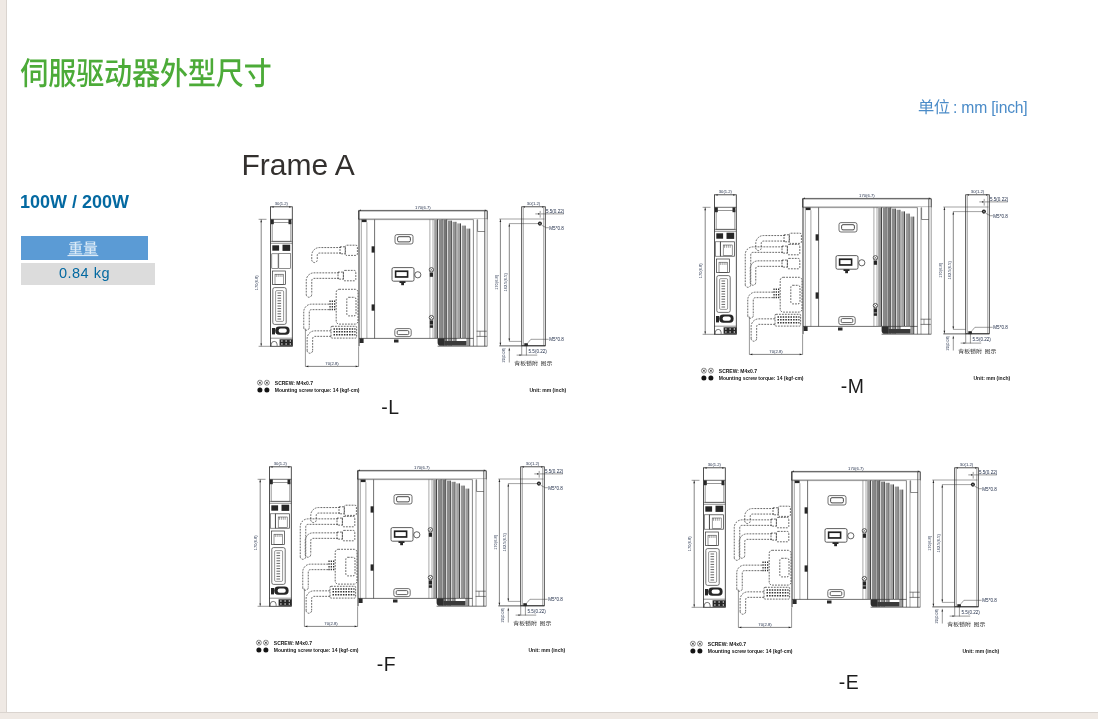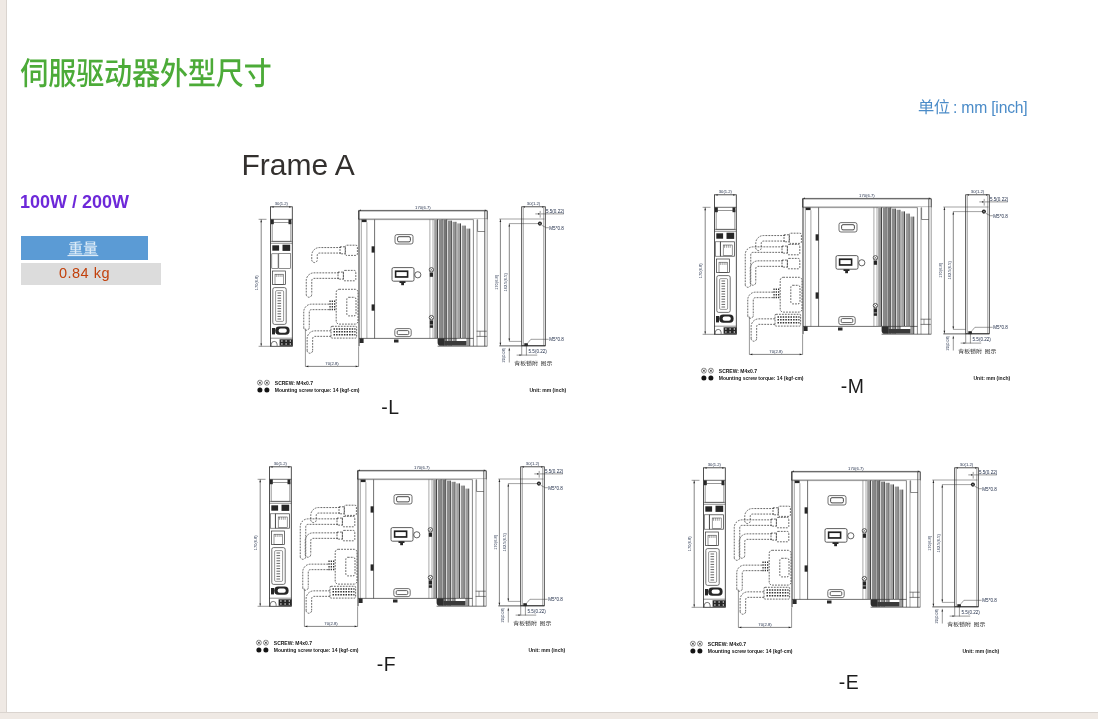--- a/index.html
+++ b/index.html
@@ -21,30 +21,30 @@
     </g>
   </svg>
 <svg class="abs" style="left:900px;top:90px" width="198" height="40" viewBox="900 90 198 40">
     <g fill="#4a8bc8">
       <path transform="translate(917.90,112.90) scale(0.016400,-0.016400)" d="M221 437H459V329H221ZM536 437H785V329H536ZM221 603H459V497H221ZM536 603H785V497H536ZM709 836C686 785 645 715 609 667H366L407 687C387 729 340 791 299 836L236 806C272 764 311 707 333 667H148V265H459V170H54V100H459V-79H536V100H949V170H536V265H861V667H693C725 709 760 761 790 809Z"></path>
       <path transform="translate(933.70,112.90) scale(0.016400,-0.016400)" d="M369 658V585H914V658ZM435 509C465 370 495 185 503 80L577 102C567 204 536 384 503 525ZM570 828C589 778 609 712 617 669L692 691C682 734 660 797 641 847ZM326 34V-38H955V34H748C785 168 826 365 853 519L774 532C756 382 716 169 678 34ZM286 836C230 684 136 534 38 437C51 420 73 381 81 363C115 398 148 439 180 484V-78H255V601C294 669 329 742 357 815Z"></path>
     </g>
     <text x="953.0" y="112.9" font-size="15.7" fill="#4a8bc8" letter-spacing="-0.2" font-family="Liberation Sans, sans-serif">: mm [inch]</text>
   </svg>
 <div class="abs" style="left:241.5px;top:147.9px;font-size:30px;font-weight:normal;color:#33302e">Frame A</div>
-<div class="abs" style="left:20px;top:192px;font-size:18px;font-weight:bold;color:#6d28d9">100W / 200W</div>
+<div class="abs" style="left:20px;top:192px;font-size:18px;font-weight:bold;color:#0369a1">100W / 200W</div>
 <div class="abs" style="left:21px;top:236px;width:127px;height:24px;background:#5b9bd5"></div>
 <svg class="abs" style="left:21px;top:236px" width="127" height="24" viewBox="21 236 127 24">
     <g fill="#dcebf7">
       <path transform="translate(68.20,253.60) scale(0.014800,-0.014800)" d="M156 540V226H448V167H124V94H448V22H49V-54H953V22H543V94H888V167H543V226H851V540H543V591H946V667H543V733C657 741 765 753 852 767L805 841C641 812 364 795 130 789C139 770 149 737 150 715C244 717 347 720 448 726V667H55V591H448V540ZM248 354H448V291H248ZM543 354H755V291H543ZM248 475H448V413H248ZM543 475H755V413H543Z"></path>
       <path transform="translate(83.00,253.60) scale(0.014800,-0.014800)" d="M266 666H728V619H266ZM266 761H728V715H266ZM175 813V568H823V813ZM49 530V461H953V530ZM246 270H453V223H246ZM545 270H757V223H545ZM246 368H453V321H246ZM545 368H757V321H545ZM46 11V-60H957V11H545V60H871V123H545V169H851V422H157V169H453V123H132V60H453V11Z"></path>
     </g>
     <rect x="67.5" y="255.0" width="30.8" height="1.1" fill="#dcebf7"></rect>
   </svg>
-<div class="abs" style="left:21px;top:262.5px;width:127px;height:22.5px;background:#dcdcdc;text-align:center;line-height:21.5px;font-size:14.5px;letter-spacing:0.5px;padding-right:13px;color:#c2410c">0.84 kg</div>
+<div class="abs" style="left:21px;top:262.5px;width:127px;height:22.5px;background:#dcdcdc;text-align:center;line-height:21.5px;font-size:14.5px;letter-spacing:0.5px;padding-right:7px;color:#0369a1">0.84 kg</div>
 <svg class="abs" style="left:247.0px;top:195.0px" width="330" height="204" viewBox="247 195 330 204">
     <rect x="270.50" y="206.80" width="21.80" height="139.50" fill="#fff" stroke="#333" stroke-width="0.85"></rect>
     <path d="M271.60,207.00 L273.60,206.15 L273.60,207.85 Z" fill="#222"></path>
     <path d="M291.20,207.00 L289.20,207.85 L289.20,206.15 Z" fill="#222"></path>
     <text x="281.40" y="204.60" font-size="4.2" text-anchor="middle" fill="#1d2a46" font-family="Liberation Sans, sans-serif">30(1.2)</text>
     <line x1="270.50" y1="219.30" x2="292.30" y2="219.30" stroke="#333" stroke-width="0.7"></line>
     <rect x="270.90" y="219.40" width="2.90" height="4.80" fill="#262626"></rect>
     <rect x="288.50" y="219.40" width="2.90" height="4.80" fill="#262626"></rect>
     <rect x="272.10" y="222.40" width="18.80" height="18.80" fill="none" stroke="#333" stroke-width="0.5"></rect>
     <line x1="270.50" y1="241.40" x2="292.30" y2="241.40" stroke="#333" stroke-width="0.55"></line>

